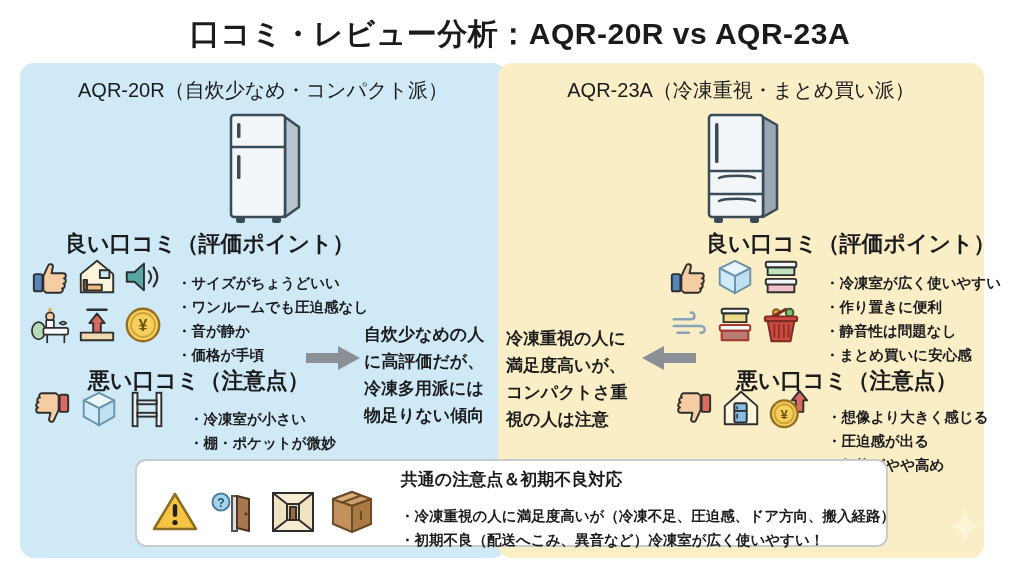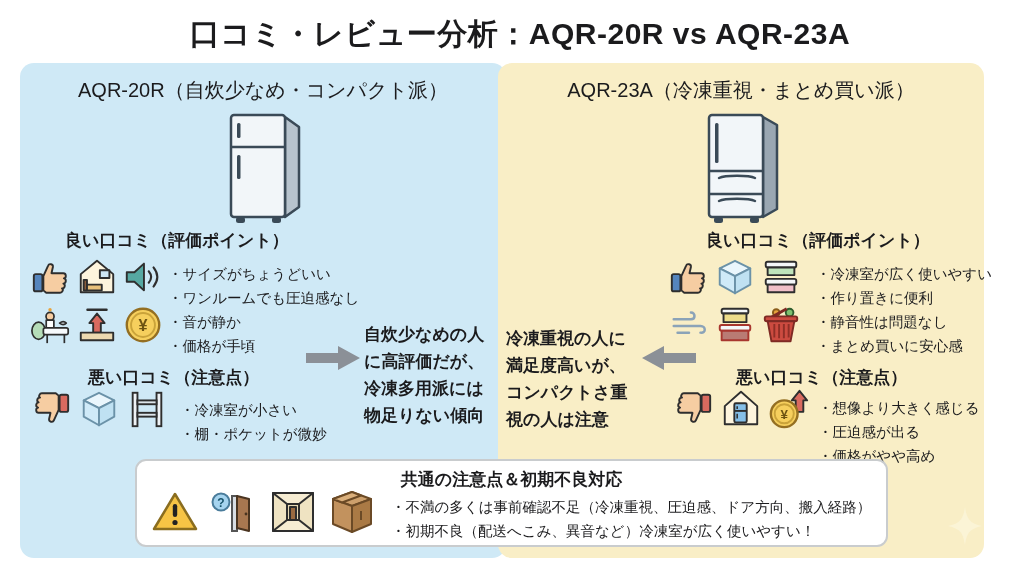--- a/index.html
+++ b/index.html
@@ -8,26 +8,26 @@
     font-family:"Liberation Sans","DejaVu Sans",sans-serif;color:#1b1b1d;overflow:hidden;
   }
   .title{position:absolute;top:6px;left:0;width:1024px;text-align:center;
     font-size:30px;font-weight:800;margin:8px;letter-spacing:.5px}
   .panel{position:absolute;top:63px;width:486px;height:495px;border-radius:14px}
   .panel-left{left:20px;background:#cfe9f6}
   .panel-right{left:498px;background:#f9eec6}
   .panel-header{position:absolute;top:14px;left:0;width:100%;text-align:center;
     font-size:20px;font-weight:400}
   .fridge{position:absolute;top:48px;left:50%;transform:translateX(-50%)}
-  .sec-heading{position:absolute;font-size:17px;font-weight:800;white-space:nowrap}
+  .sec-heading{position:absolute;font-size:22px;font-weight:800;white-space:nowrap}
   .icon-grid{position:absolute;display:grid;grid-template-columns:repeat(3,46px);
     grid-auto-rows:48px;align-items:center;justify-items:center}
   .icon-row{position:absolute;display:flex;gap:6px;align-items:center}
-  .bullets{position:absolute;margin:2px;padding:0;list-style:none;
-    font-size:14.5px;font-weight:400;line-height:24px;white-space:nowrap}
+  .bullets{position:absolute;margin:11px;padding:0;list-style:none;
+    font-size:14.5px;font-weight:700;line-height:24px;white-space:nowrap}
   .bullets li::before{content:"・"}
   .summary{position:absolute;font-size:17px;font-weight:700;line-height:27px;
     word-break:break-all}
   .summary.centered{}
   .arrow{position:absolute;line-height:0}
   .common-box{position:absolute;left:135px;top:459px;width:753px;height:88px;
     background:#ffffff;border:2px solid #c9ccce;border-radius:11px;box-sizing:border-box;z-index:3}
   .common-heading{position:absolute;top:7px;left:0;width:100%;text-align:center;
     font-size:17px;font-weight:800}
   .common-icons{position:absolute;left:14px;top:29px;display:flex;gap:11px;align-items:center}
@@ -362,16 +362,16 @@
           <path d="M5 9 L24 16 V42 L5 34 Z" fill="#c2925e"></path>
           <path d="M43 9 L24 16 V42 L43 34 Z" fill="#aa7a45"></path>
           <path d="M24 2 L33 5.5 L14 12.5 L5 9 Z" fill="#dbb07c"></path>
           <line x1="33" y1="21" x2="33" y2="30"></line>
         </g>
       </svg>
     </span>
   </div>
 
   <ul class="bullets common-bullets">
-    <li>不満の多くは事前確認不足（冷凍重視、圧迫感、ドア方向、搬入経路）</li>
+    <li>冷凍重視の人に満足度高いが（冷凍不足、圧迫感、ドア方向、搬入経路）</li>
     <li>初期不良（配送へこみ、異音など）冷凍室が広く使いやすい！</li>
   </ul>
 </section>
 
 </body></html>

